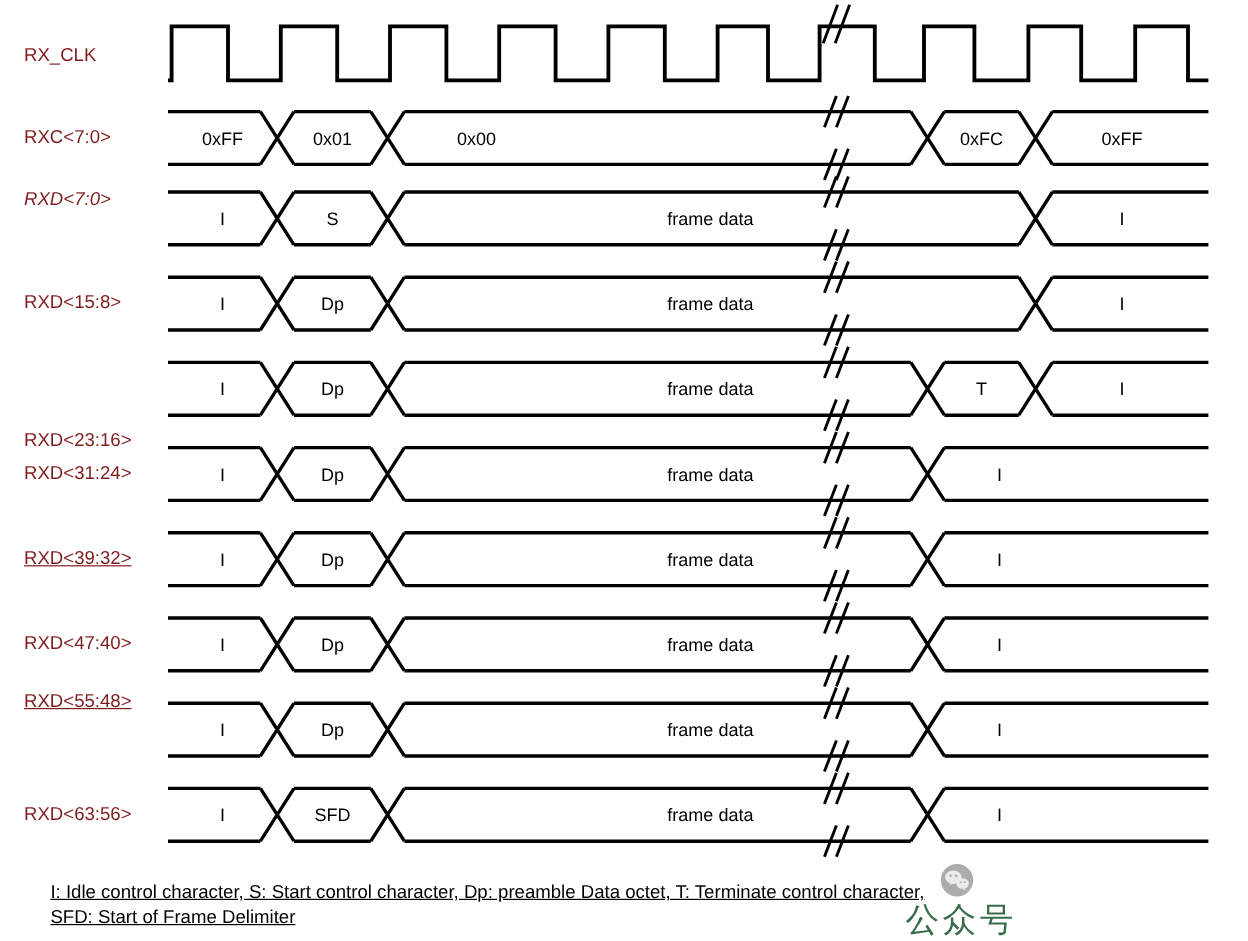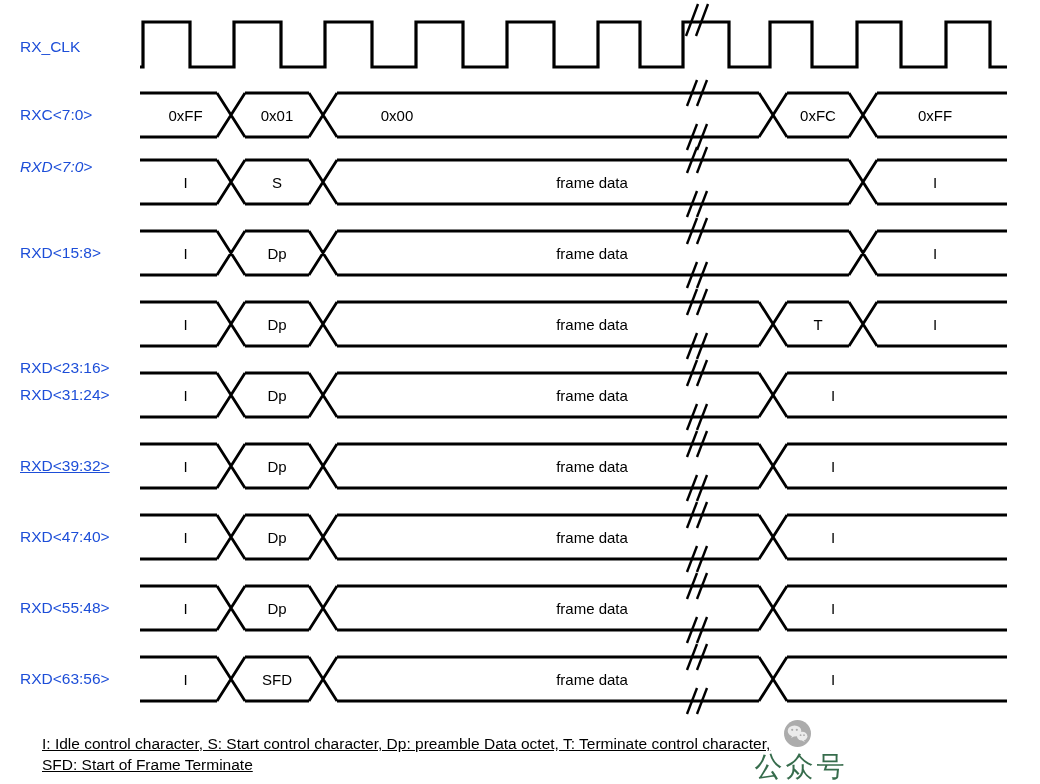--- a/index.html
+++ b/index.html
@@ -8,21 +8,21 @@
     width:1040px;height:784px;
     background:#ffffff;
     font-family:"Liberation Sans", sans-serif;
     overflow:hidden;
   }
   #wave{position:absolute;left:0;top:0;z-index:2;}
   .sig-name{
     position:absolute;
     left:20px;
     height:20px;line-height:20px;
-    font-size:15.5px;color:#1d4ed8;
+    font-size:15.5px;color:#7f1d1d;
     white-space:nowrap;
     z-index:3;
   }
   .legend{
     position:absolute;left:42px;top:733px;
     font-size:15.5px;line-height:21px;color:#000;
     z-index:3;white-space:nowrap;text-decoration:underline;
   }
   .watermark{
     position:absolute;left:729px;top:719px;
@@ -132,21 +132,21 @@
 
   <div id="names">
       <div class="sig-name" style="top: 37px;">RX_CLK</div>
       <div class="sig-name" style="top: 105px;">RXC&lt;7:0&gt;</div>
       <div class="sig-name" style="top: 157px; font-style: italic;">RXD&lt;7:0&gt;</div>
       <div class="sig-name" style="top: 243px;">RXD&lt;15:8&gt;</div>
       <div class="sig-name" style="top: 314px; margin-top: 44px;">RXD&lt;23:16&gt;</div>
       <div class="sig-name" style="top: 385px;">RXD&lt;31:24&gt;</div>
       <div class="sig-name" style="top: 456px; text-decoration: underline;">RXD&lt;39:32&gt;</div>
       <div class="sig-name" style="top: 527px;">RXD&lt;47:40&gt;</div>
-      <div class="sig-name" style="top: 598px;">RXD&lt;55:48&gt;</div>
+      <div class="sig-name" style="top: 575px; text-decoration: underline;">RXD&lt;55:48&gt;</div>
       <div class="sig-name" style="top: 669px;">RXD&lt;63:56&gt;</div>
     </div>
 
   <div class="watermark">
     <svg class="wm-icon" width="29" height="29" viewBox="0 0 29 29">
       <circle cx="14.5" cy="14.5" r="13.5" fill="#9e9e9e"></circle>
       <ellipse cx="11.5" cy="12" rx="6.8" ry="5.6" fill="#e8e8e8"></ellipse>
       <circle cx="9.2" cy="10.8" r="1.1" fill="#9e9e9e"></circle>
       <circle cx="13.8" cy="10.8" r="1.1" fill="#9e9e9e"></circle>
       <path d="M9.5 16.5 L8 19 L11 17.5 Z" fill="#e8e8e8"></path>
@@ -154,16 +154,16 @@
       <circle cx="17.6" cy="16.2" r="0.9" fill="#9e9e9e"></circle>
       <circle cx="21" cy="16.2" r="0.9" fill="#9e9e9e"></circle>
       <path d="M20.5 20.8 L22 23 L18.8 21.6 Z" fill="#e8e8e8"></path>
     </svg>
     <span class="wm-label">公众号</span>
     <span class="wm-name">追宇星空</span>
   </div>
 
   <div class="legend">
     <div>I: Idle control character, S: Start control character, Dp: preamble Data octet, T: Terminate control character,</div>
-    <div>SFD: Start of Frame Terminate</div>
+    <div>SFD: Start of Frame Delimiter</div>
   </div>
 
 </div>
 
 </body></html>

